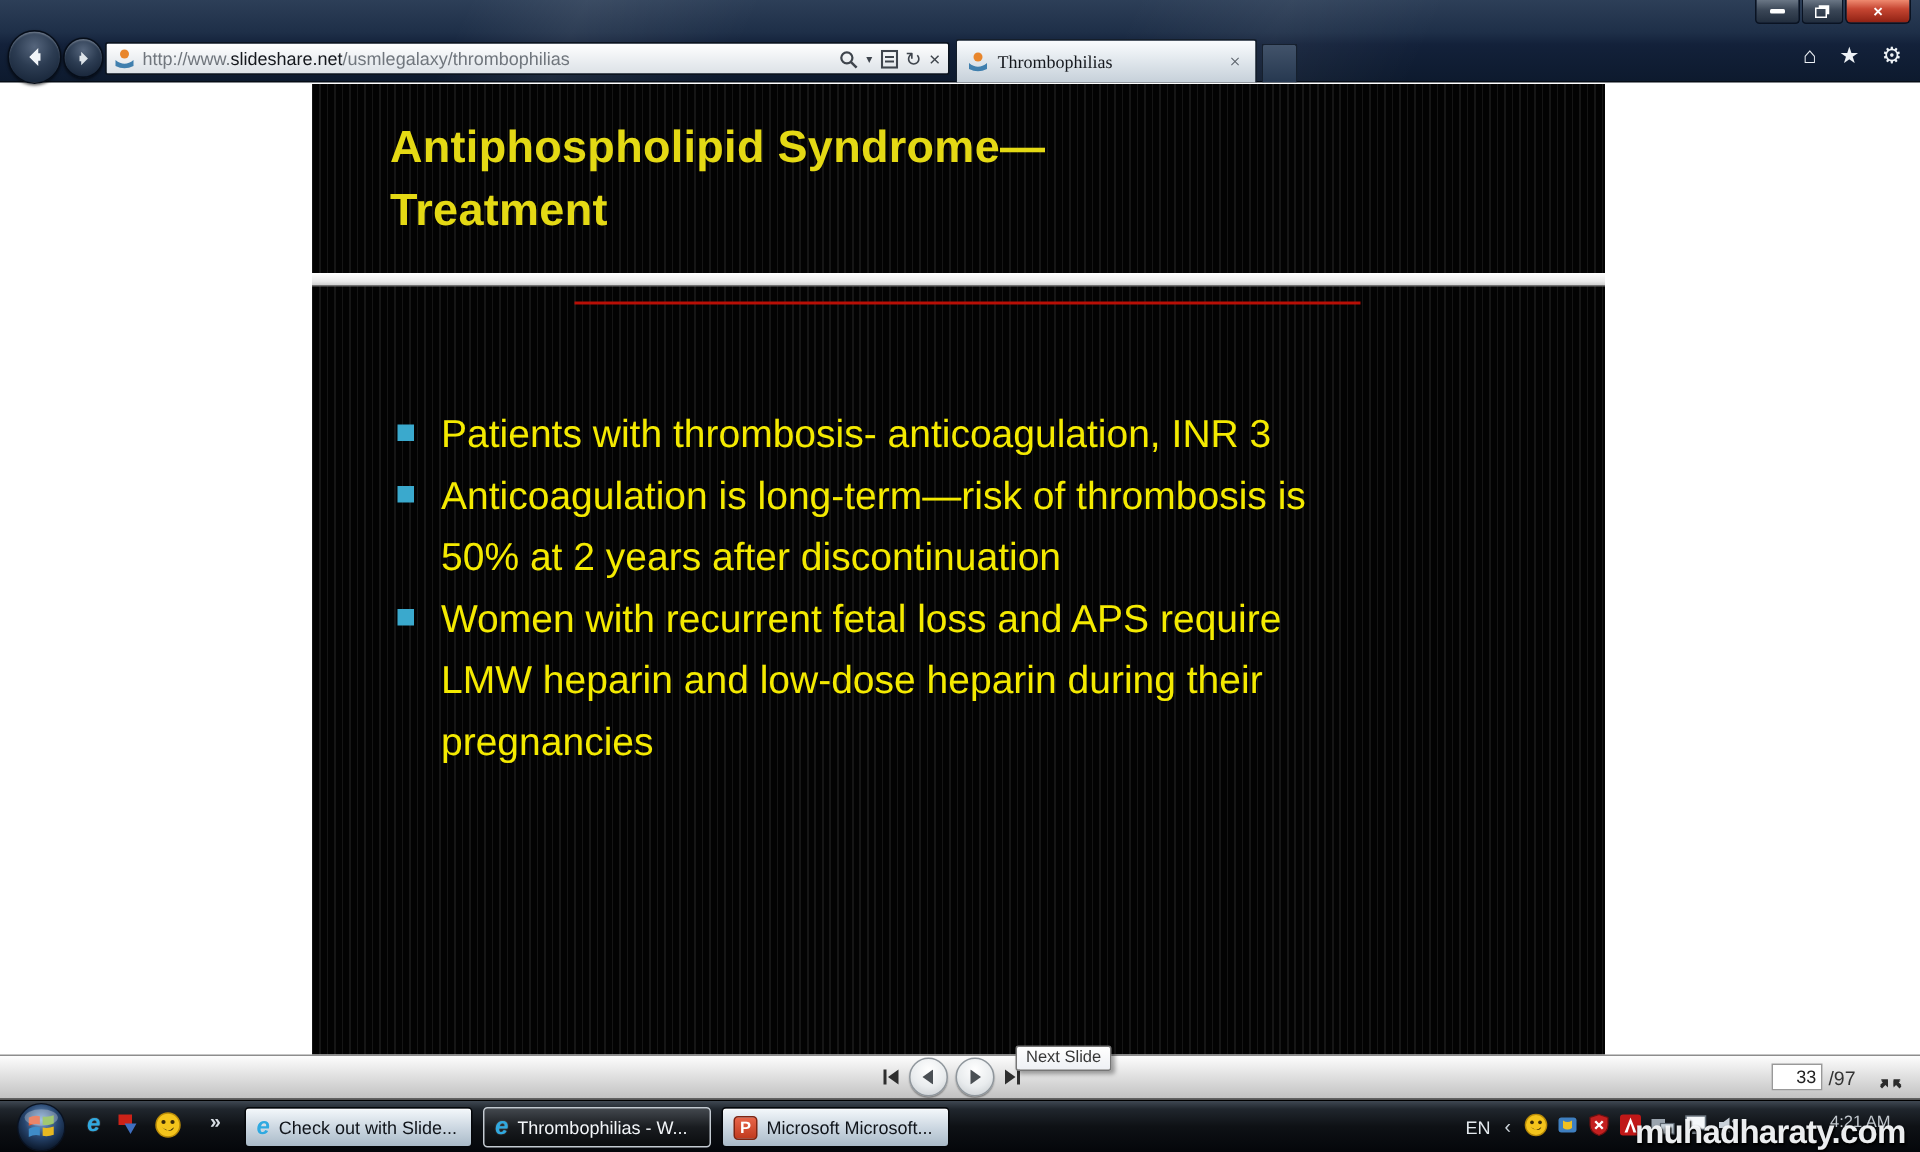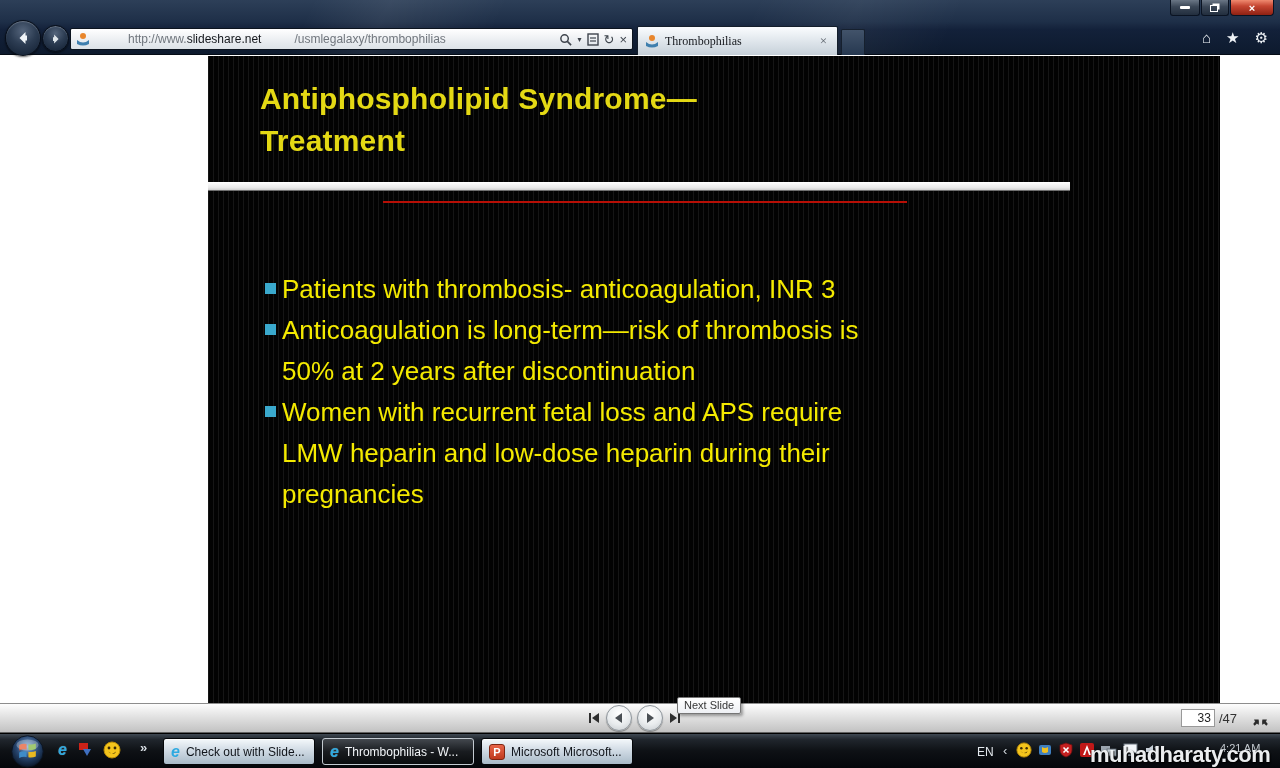--- a/index.html
+++ b/index.html
@@ -40,21 +40,21 @@
   .nav-btn.back { left:5px; top:20px; width:36px; height:36px; }
   .nav-btn.fwd  { left:42px; top:25px; width:27px; height:27px; }
 
   .addrbar {
     position:absolute; left:70px; top:28px; width:563px; height:22px;
     background:linear-gradient(#ffffff,#e6eaee 70%,#dde2e7);
     border:1px solid #0c141f; border-radius:2px;
     display:flex; align-items:center; padding:0 5px; z-index:2;
   }
   .addr-text { font-size:12px; white-space:nowrap; overflow:hidden; flex:1; margin-left:5px; }
-  .addr-text .dim { color:#70767d;margin-left:33px; }
+  .addr-text .dim { color:#70767d; }
   .addr-text .domain { color:#15181d; font-weight:normal; }
   .addr-actions { display:flex; align-items:center; gap:5px; color:#3f454d; }
   .addr-actions .tglyph { font-size:13px; line-height:1; }
   .caret { font-size:8px; color:#3f454d; }
 
   .tab {
     position:absolute; left:637px; top:26px; width:201px; height:29px;
     background:linear-gradient(#fafcfe,#dde4ea 55%,#c6d0d9);
     border:1px solid #141e2b; border-bottom:none; border-radius:2px 2px 0 0;
     display:flex; align-items:center; padding:0 7px; z-index:2;font-family:Liberation Serif, serif;
@@ -63,37 +63,37 @@
   .tab-close { font-size:13px; color:#5b626a; padding:0 3px; }
   .newtab-stub {
     position:absolute; left:841px; top:29px; width:24px; height:26px; z-index:2;
     background:linear-gradient(#42536a,#263850); border:1px solid #16202e; border-bottom:none; border-radius:2px 2px 0 0;
   }
   .chrome-icons { position:absolute; right:12px; top:29px; display:flex; gap:15px; z-index:2; }
   .chrome-icons span { color:#eef2f6; font-size:15px; line-height:18px; }
 
   
   .slide {
-    position:absolute; left:208px; top:56px; width:1012px; height:647px;
+    position:absolute; left:208px; top:56px; width:862px; height:647px;
     background:repeating-linear-gradient(90deg,#161616 0px,#161616 1px,#030303 1px,#030303 5px);
   }
   .slide-title {
     position:absolute; left:52px; top:22px; width:760px;
     font-size:30px; font-weight:bold; line-height:42px; color:#e4d914;
     letter-spacing:0.2px;
   }
   .slide-divider {
     position:absolute; left:0; top:126px; width:862px; height:9px;
     background:linear-gradient(#ffffff,#e9e9e9 70%,#cfcfcf);
     border-bottom:1px solid #6f6f6f;
   }
   .slide-redline { position:absolute; left:175px; top:145px; width:524px; height:2px; background:#b80f06; }
   .bullets { position:absolute; left:57px; top:213px; width:730px; margin:0; padding:0; list-style:none; }
   .bullets li {
-    position:relative; padding-left:17px; font-size:26px; line-height:41px;
+    position:relative; padding-left:29px; font-size:26px; line-height:41px;
     color:#f4ea00; white-space:pre-line;
   }
   .bullets li::before {
     content:""; position:absolute; left:0; top:14px; width:11px; height:11px; background:#3aa9cd;
   }
 
   
   .ctrlbar {
     position:absolute; left:0; top:703px; width:1280px; height:30px;
     background:linear-gradient(#fdfdfd,#e2e2e2 45%,#c2c2c2);
@@ -265,21 +265,21 @@
           <path d="M2 0 L9 5 L2 10 Z" fill="#4a4f54"></path>
         </svg>
       </div>
       <svg width="13" height="12" viewBox="0 0 13 12">
         <path d="M2 1 L9 6 L2 11 Z" fill="#2e2e2e"></path>
         <rect x="10" y="1" width="2" height="10" fill="#2e2e2e"></rect>
       </svg>
     </div>
     <div class="counter">
       <input class="page-input" value="33" style="">
-      <span class="total-pages">/47</span>
+      <span class="total-pages">/97</span>
       <svg width="15" height="15" viewBox="0 0 16 16">
         <path d="M1 6 L6 6 L6 1 L4.2 2.8 L1.8 0.4 L0.4 1.8 L2.8 4.2 Z" fill="#2b2b2b" transform="translate(0,9) scale(1,-1) translate(0,-6)"></path>
         <path d="M15 6 L10 6 L10 1 L11.8 2.8 L14.2 0.4 L15.6 1.8 L13.2 4.2 Z" fill="#2b2b2b" transform="translate(0,9) scale(1,-1) translate(0,-6)"></path>
         <path d="M1 10 L6 10 L6 15 L4.2 13.2 L1.8 15.6 L0.4 14.2 L2.8 11.8 Z" fill="#2b2b2b"></path>
         <path d="M15 10 L10 10 L10 15 L11.8 13.2 L14.2 15.6 L15.6 14.2 L13.2 11.8 Z" fill="#2b2b2b"></path>
       </svg>
     </div>
   </div>
   <div class="tooltip">Next Slide</div>
 

